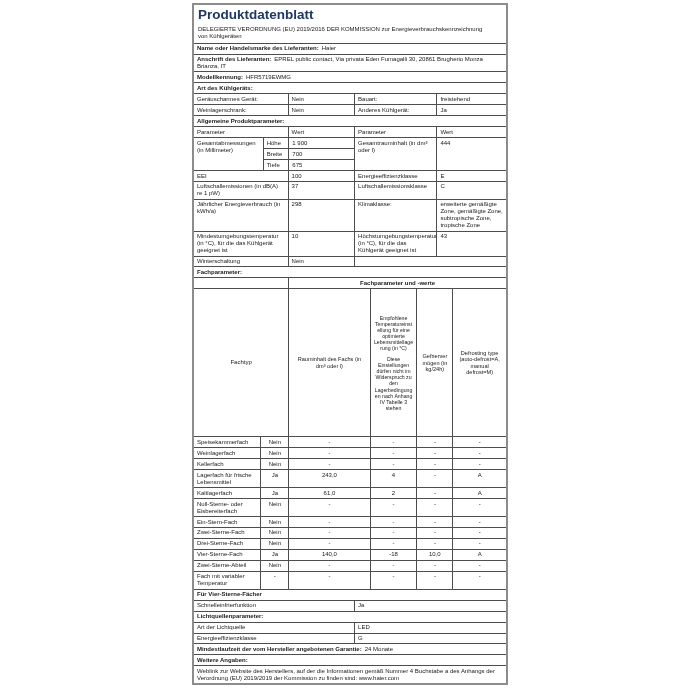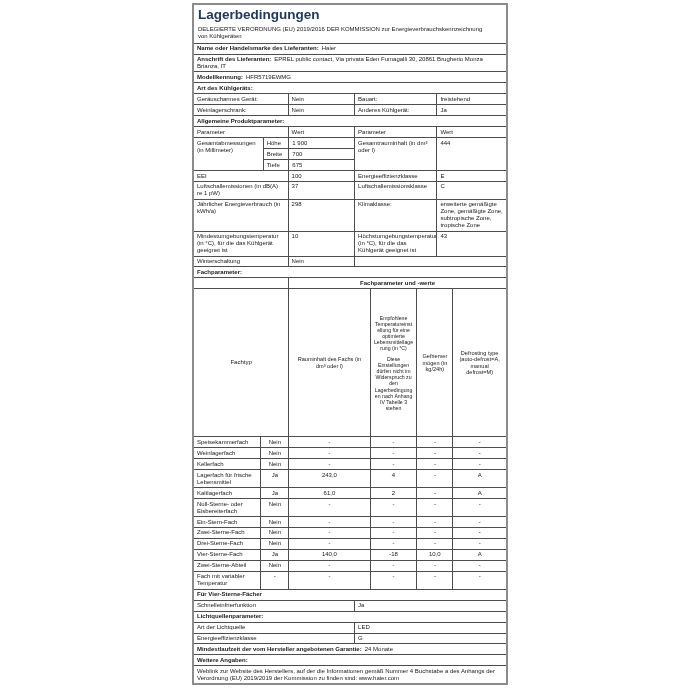--- a/index.html
+++ b/index.html
@@ -72,21 +72,21 @@
   .temp-note{margin-top:5px;}
   .small-head{font-size:5.6px;overflow-wrap:anywhere;}
 </style>
 </head>
 <body>
 
 <div class="sheet">
 
   <div class="row">
     <div class="cell w100 title-cell">
-      <div class="doc-title">Lagerbedingungen</div>
+      <div class="doc-title">Produktdatenblatt</div>
       <div class="doc-subtitle">DELEGIERTE VERORDNUNG (EU) 2019/2016 DER KOMMISSION zur Energieverbrauchskennzeichnung von Kühlgeräten</div>
     </div>
   </div>
 
   <div class="row">
     <div class="cell w100">
       <span class="lbl-inline">Name oder Handelsmarke des Lieferanten:</span><span class="val">Haier</span>
     </div>
   </div>
 

